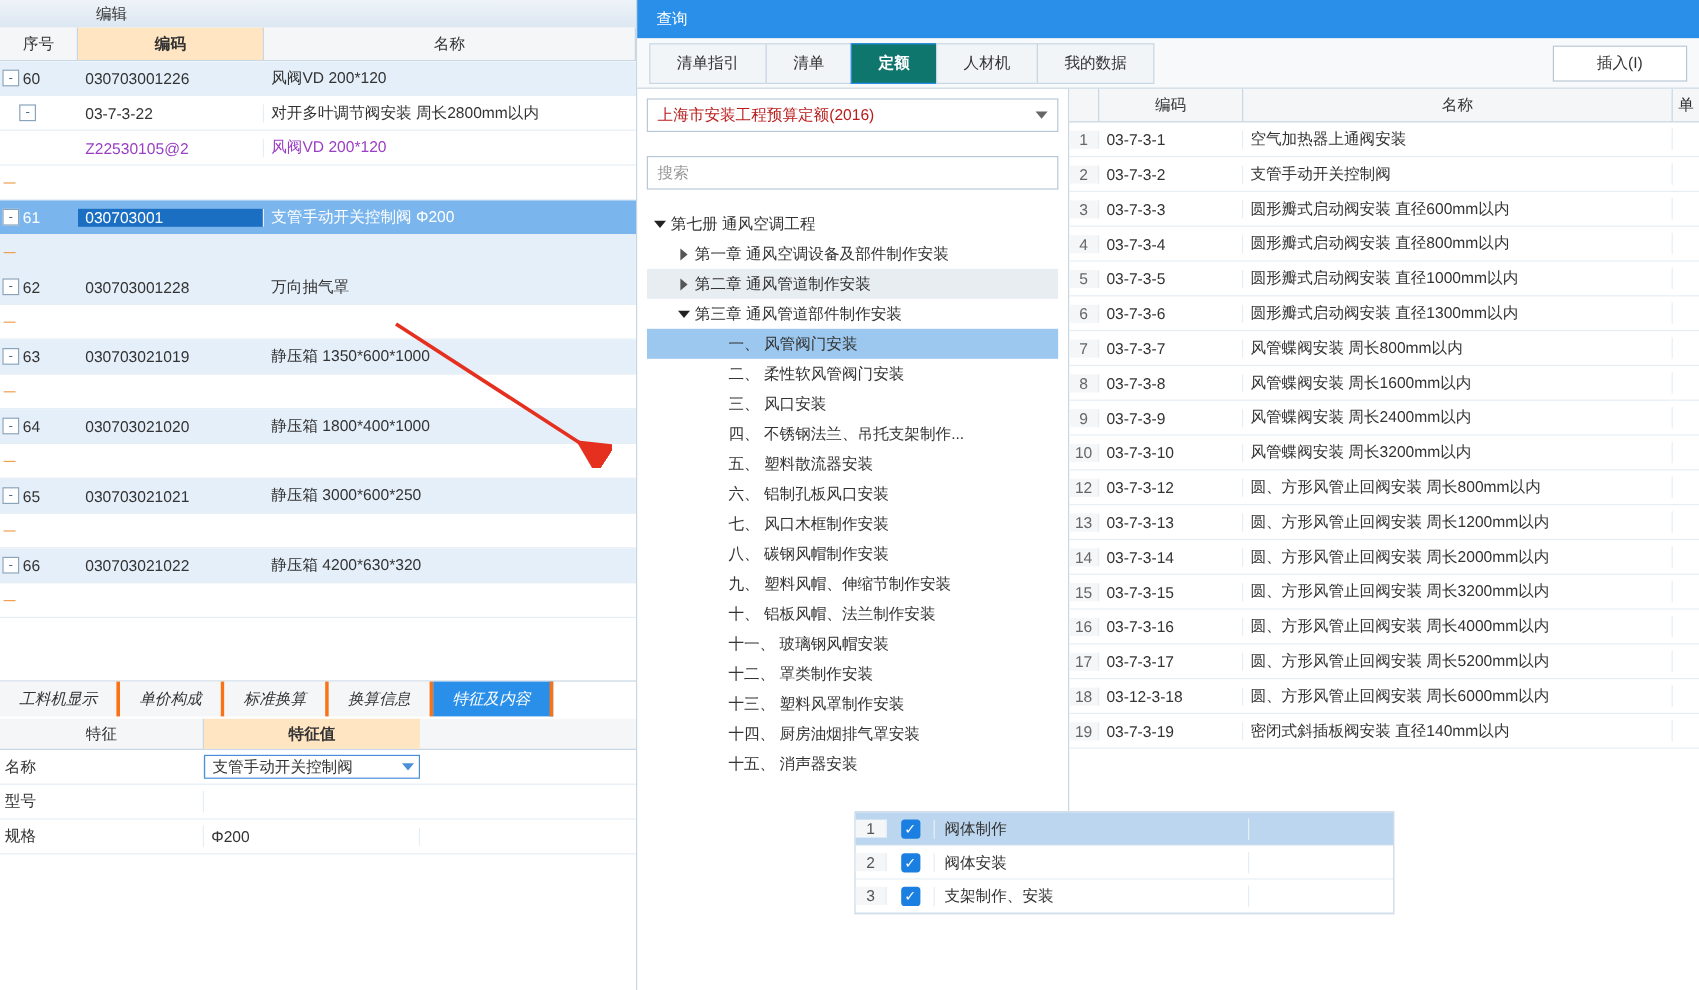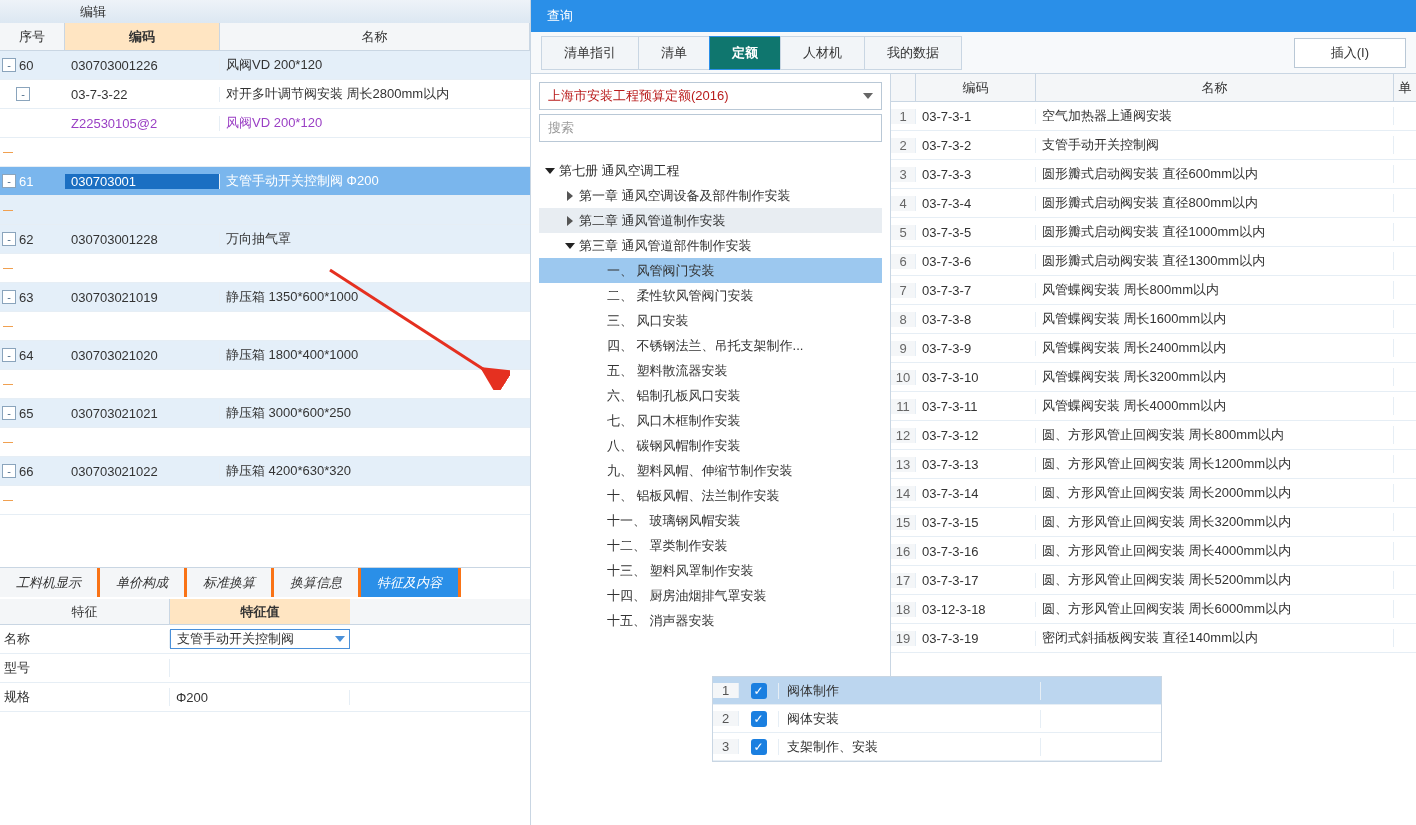--- a/index.html
+++ b/index.html
@@ -50,21 +50,21 @@
 .q-toolbar { height:42px; display:flex; align-items:center; padding:0 10px; gap:6px; background:#f7f9fb; border-bottom:1px solid #c9d6e3; }
 .q-tabs { display:flex; }
 .q-tab { padding:7px 22px; border:1px solid #c9d6e3; background:#f2f5f8; cursor:pointer; margin-right:-1px;text-align:center; }
 .q-tab.active { background:#0f766e; color:#fff; border-color:#2a8fe8;font-weight:bold; }
 .insert-btn { margin-left:auto; padding:5px 36px; border:1px solid #b9c8d6; background:#fff; cursor:pointer; }
 
 .q-body { display:flex; height:606px; }
 .tree-pane { width:360px; border-right:1px solid #c9d6e3; padding:8px; display:flex; flex-direction:column; }
 .tree-select { height:28px; border:1px solid #b9c8d6; display:flex; align-items:center; padding:0 8px; color:#b91c1c; position:relative; }
 .tree-select::after { content:""; position:absolute; right:8px; top:50%; transform:translateY(-50%); width:0;height:0;border-left:5px solid transparent;border-right:5px solid transparent;border-top:6px solid #666; }
-.tree-search { height:28px; margin-top:4px; border:1px solid #b9c8d6; padding:0 8px; color:#999; display:flex; align-items:center; }
+.tree-search { height:28px; margin-top:20px; border:1px solid #b9c8d6; padding:0 8px; color:#999; display:flex; align-items:center; }
 .tree-scroll { flex:1; margin-top:16px; overflow:auto; position:relative; }
 .tree-scroll::-webkit-scrollbar { width:12px; }
 .tree-scroll::-webkit-scrollbar-thumb { background:#c9d6e3; }
 .tnode { height:25px; display:flex; align-items:center; padding-left:4px; cursor:pointer; white-space:nowrap; }
 .tnode .tw { width:0; height:0; border-top:5px solid transparent; border-bottom:5px solid transparent; border-left:6px solid #555; margin-right:6px; flex-shrink:0; }
 .tnode .tw.open { transform:rotate(90deg); border-left-color:#222; }
 .tnode.lv1 { padding-left:8px; }
 .tnode.lv2 { padding-left:28px; }
 .tnode.lv4 { padding-left:68px; }
 .tnode.lv2.hlgrey { background:#e8edf2; }
@@ -405,26 +405,20 @@
             <div class="r2">风管蝶阀安装  周长2400mm以内</div>
             <div class="r3"></div>
           </div>
           <div class="dp-row">
             <div class="r0">10</div>
             <div class="r1">03-7-3-10</div>
             <div class="r2">风管蝶阀安装  周长3200mm以内</div>
             <div class="r3"></div>
           </div>
           <div class="dp-row">
-            <div class="r0">11</div>
-            <div class="r1">03-7-3-11</div>
-            <div class="r2">风管蝶阀安装  周长4000mm以内</div>
-            <div class="r3"></div>
-          </div>
-          <div class="dp-row">
             <div class="r0">12</div>
             <div class="r1">03-7-3-12</div>
             <div class="r2">圆、方形风管止回阀安装  周长800mm以内</div>
             <div class="r3"></div>
           </div>
           <div class="dp-row">
             <div class="r0">13</div>
             <div class="r1">03-7-3-13</div>
             <div class="r2">圆、方形风管止回阀安装  周长1200mm以内</div>
             <div class="r3"></div>

